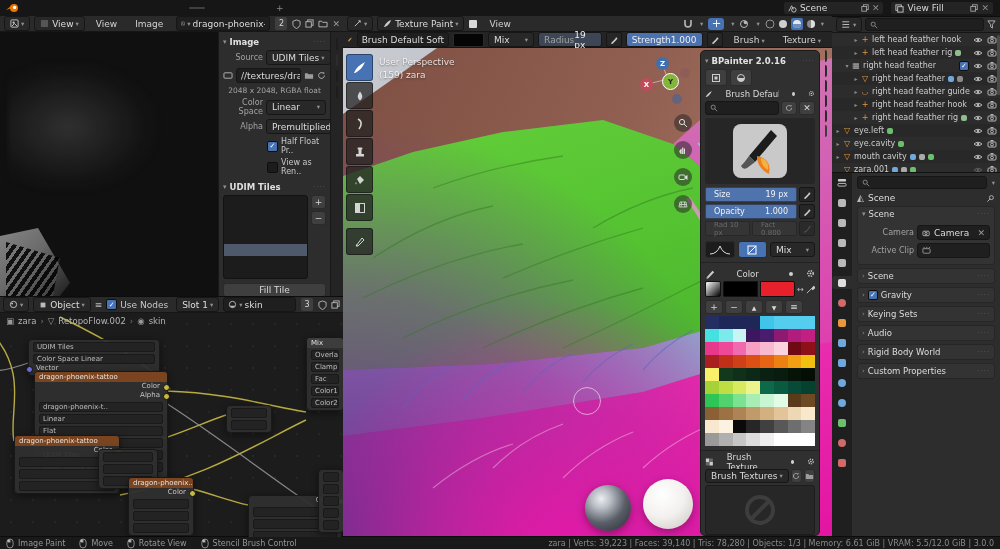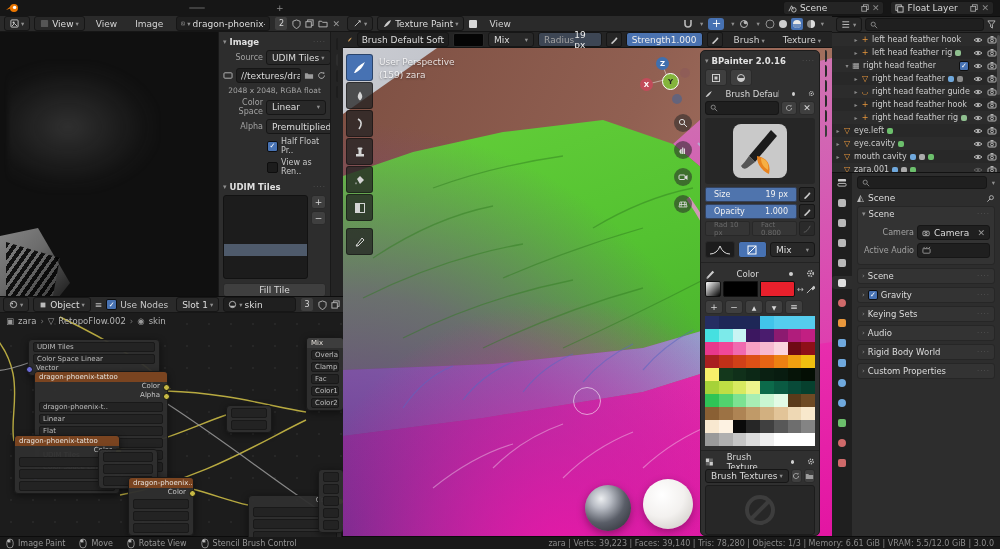--- a/index.html
+++ b/index.html
@@ -173,21 +173,21 @@
             <rect x="3" y="1" width="6" height="6" fill="none" stroke="#b0b0b0"></rect>
             <rect x="1" y="3" width="6" height="6" fill="#2a2a2a" stroke="#b0b0b0"></rect>
           </svg>
         <span style="color:#8a8a8a">✕</span>
       </span>
       <span class="tb-widget">
         <svg width="9" height="9" viewBox="0 0 10 10">
             <rect x="1" y="1" width="6" height="6" fill="none" stroke="#c8c8c8"></rect>
             <rect x="3" y="3" width="6" height="6" fill="#2a2a2a" stroke="#c8c8c8"></rect>
           </svg>
-        <span style="min-width:60px">Float Layer</span>
+        <span style="min-width:60px">View Fill</span>
         <svg width="8" height="8" viewBox="0 0 10 10">
             <rect x="3" y="1" width="6" height="6" fill="none" stroke="#b0b0b0"></rect>
             <rect x="1" y="3" width="6" height="6" fill="#2a2a2a" stroke="#b0b0b0"></rect>
           </svg>
         <span style="color:#8a8a8a">✕</span>
       </span>
     </span>
   </div>
 
   <div id="imged" class="abs">
@@ -1318,21 +1318,21 @@
                   <svg width="9" height="8" viewBox="0 0 10 9">
                     <rect x="1" y="2.5" width="7" height="5" rx="1" fill="none" stroke="#bbb"></rect>
                     <circle cx="4.5" cy="5" r="1.3" fill="none" stroke="#bbb"></circle>
                   </svg>
                   <span>Camera</span>
                 </span>
                 <span style="color:#999">✕</span>
               </span>
             </div>
           <div class="pfield">
-              <span class="fl">Active Audio</span>
+              <span class="fl">Active Clip</span>
             <span class="fld" style="flex:1">
                 <svg width="9" height="9" viewBox="0 0 10 10">
                   <rect x="1" y="3" width="8" height="5" rx="1" fill="none" stroke="#999"></rect>
                   <path d="M1 3 L3 1 M4 3 L6 1 M7 3 L9 1" stroke="#999"></path>
                 </svg>
               </span>
             </div>
         </div>
       </div>
       <div id="ppanels">

